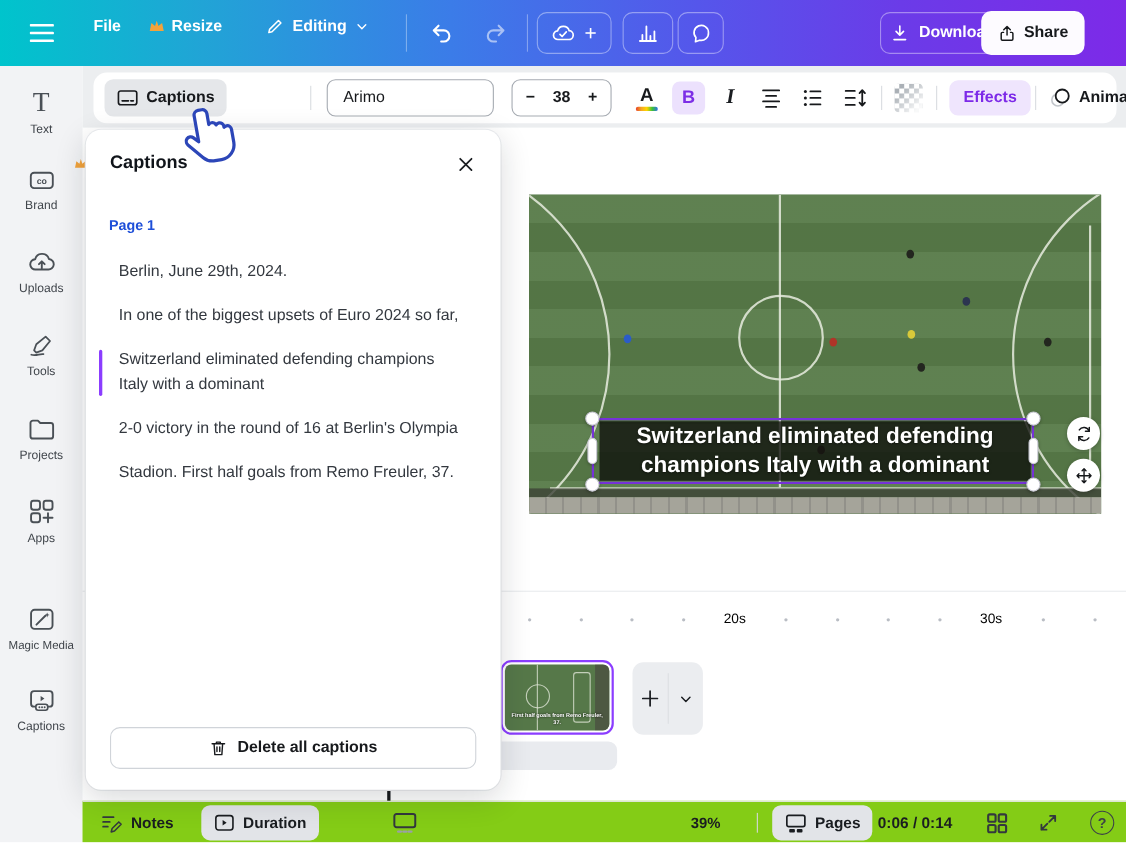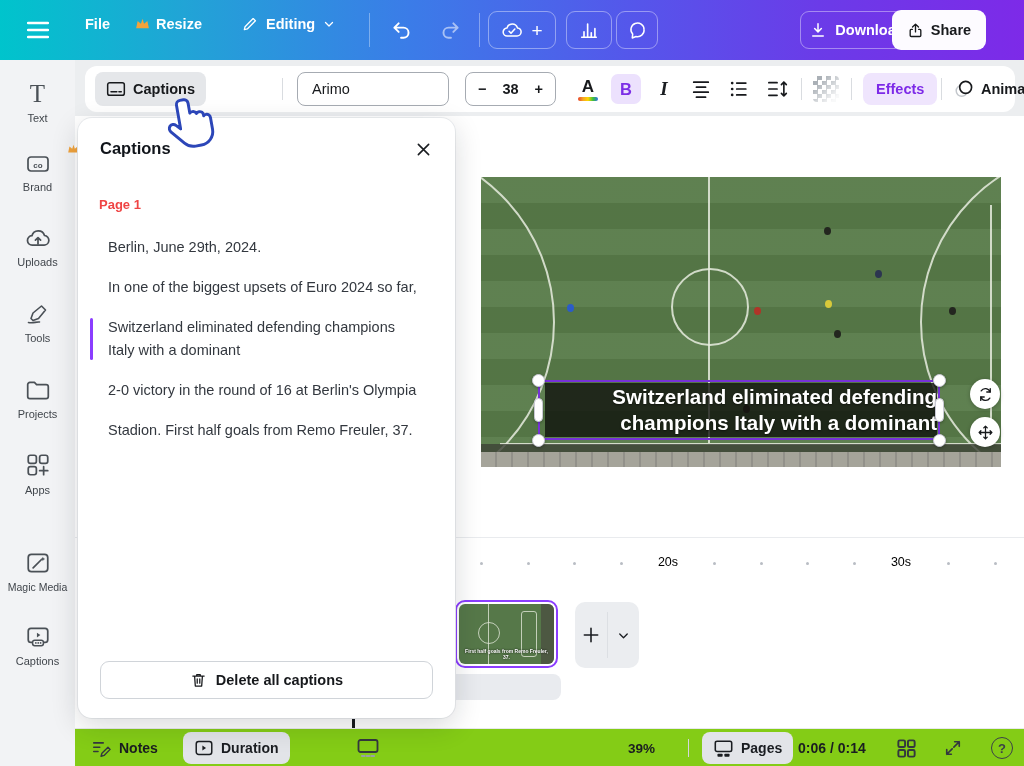--- a/index.html
+++ b/index.html
@@ -57,21 +57,21 @@
   .video { position:absolute; left:481px; top:177px; width:520px; height:290px; background:#587b49; overflow:visible; }
   .field { position:absolute; inset:0; overflow:hidden;
     background:repeating-linear-gradient(180deg,rgba(255,255,255,.045) 0 26px,rgba(0,0,0,.05) 26px 52px),#587b49; }
   .fl { position:absolute; background:#e8ecdf; opacity:.85; }
   .fcirc { position:absolute; border:2px solid #e8ecdf; border-radius:50%; opacity:.85; }
   .player { position:absolute; width:7px; height:8px; border-radius:50%; }
   .path-strip { position:absolute; left:0; right:0; bottom:0; height:15px;
     background:repeating-linear-gradient(90deg,#a5a49a 0 14px,#92918a 14px 16px); }
   .path-edge { position:absolute; left:0; right:0; bottom:15px; height:8px; background:#3c4136; opacity:.8; }
   .cap-overlay { position:absolute; left:64px; top:206px; width:392px; height:54px; background:rgba(14,16,12,.78);
-    display:flex; flex-direction:column; align-items:flex-end; justify-content:center; }
+    display:flex; flex-direction:column; align-items:center; justify-content:center; }
   .cap-overlay div { color:#fff; font-weight:700; font-size:20.5px; line-height:26px; white-space:nowrap;
     text-shadow:0 1px 2px rgba(0,0,0,.5); }
   .selbox { position:absolute; left:57px; top:203px; width:402px; height:60px; border:2px solid #7632d8; }
   .handle { position:absolute; background:#fff; border:1px solid #c9c9d4; box-shadow:0 1px 3px rgba(0,0,0,.3); }
   .h-c { width:13px; height:13px; border-radius:50%; }
   .h-s { width:9px; height:24px; border-radius:5px; }
   .float-btn { position:absolute; width:30px; height:30px; border-radius:50%; background:#fff;
     box-shadow:0 1px 4px rgba(0,0,0,.25); display:flex; align-items:center; justify-content:center; color:#17191c; }
 
   
@@ -98,21 +98,21 @@
   .f-sep { position:absolute; left:613px; top:10px; width:1px; height:18px; background:#d4d7db; }
   .help-circ { position:absolute; left:916px; top:8px; width:22px; height:22px; border:1.8px solid #3c4248; border-radius:50%;
     display:flex; align-items:center; justify-content:center; font-size:13px; font-weight:700; color:#3c4248; }
 
   
   .panel { position:absolute; left:78px; top:118px; width:377px; height:600px; background:#fff; border-radius:14px;
     box-shadow:0 8px 28px rgba(20,24,31,.16), 0 0 0 1px #eef0f2; z-index:50; }
   .panel-title { position:absolute; left:22px; top:21px; font-size:16.5px; font-weight:700; color:#10141a; }
   .panel-close { position:absolute; left:333px; top:19px; width:24px; height:24px; display:flex; align-items:center;
     justify-content:center; color:#1a1d21; }
-  .page-lbl { position:absolute; left:21px; top:79px; font-size:13px; font-weight:700; color:#ef4444; }
+  .page-lbl { position:absolute; left:21px; top:79px; font-size:13px; font-weight:700; color:#1d4ed8; }
   .cap-list { position:absolute; left:0; top:118px; width:360px; display:flex; flex-direction:column; gap:17px; }
   .cap-item { position:relative; padding-left:30px; width:342px; font-size:14.5px; line-height:23px; color:#33383f; }
   .cap-item.active::before { content:""; position:absolute; left:12px; top:2px; bottom:2px; width:3px; border-radius:2px;
     background:#8b3dff; }
   .del-btn { position:absolute; left:22px; top:543px; width:333px; height:38px; border:1px solid #d0d4d9; border-radius:9px;
     background:#fff; display:flex; align-items:center; justify-content:center; gap:9px; font-size:14.5px; font-weight:700; color:#17191c; }
 
   .cursor { position:absolute; left:167px; top:96px; z-index:100; transform:rotate(-10deg); }
 </style>
 </head>

